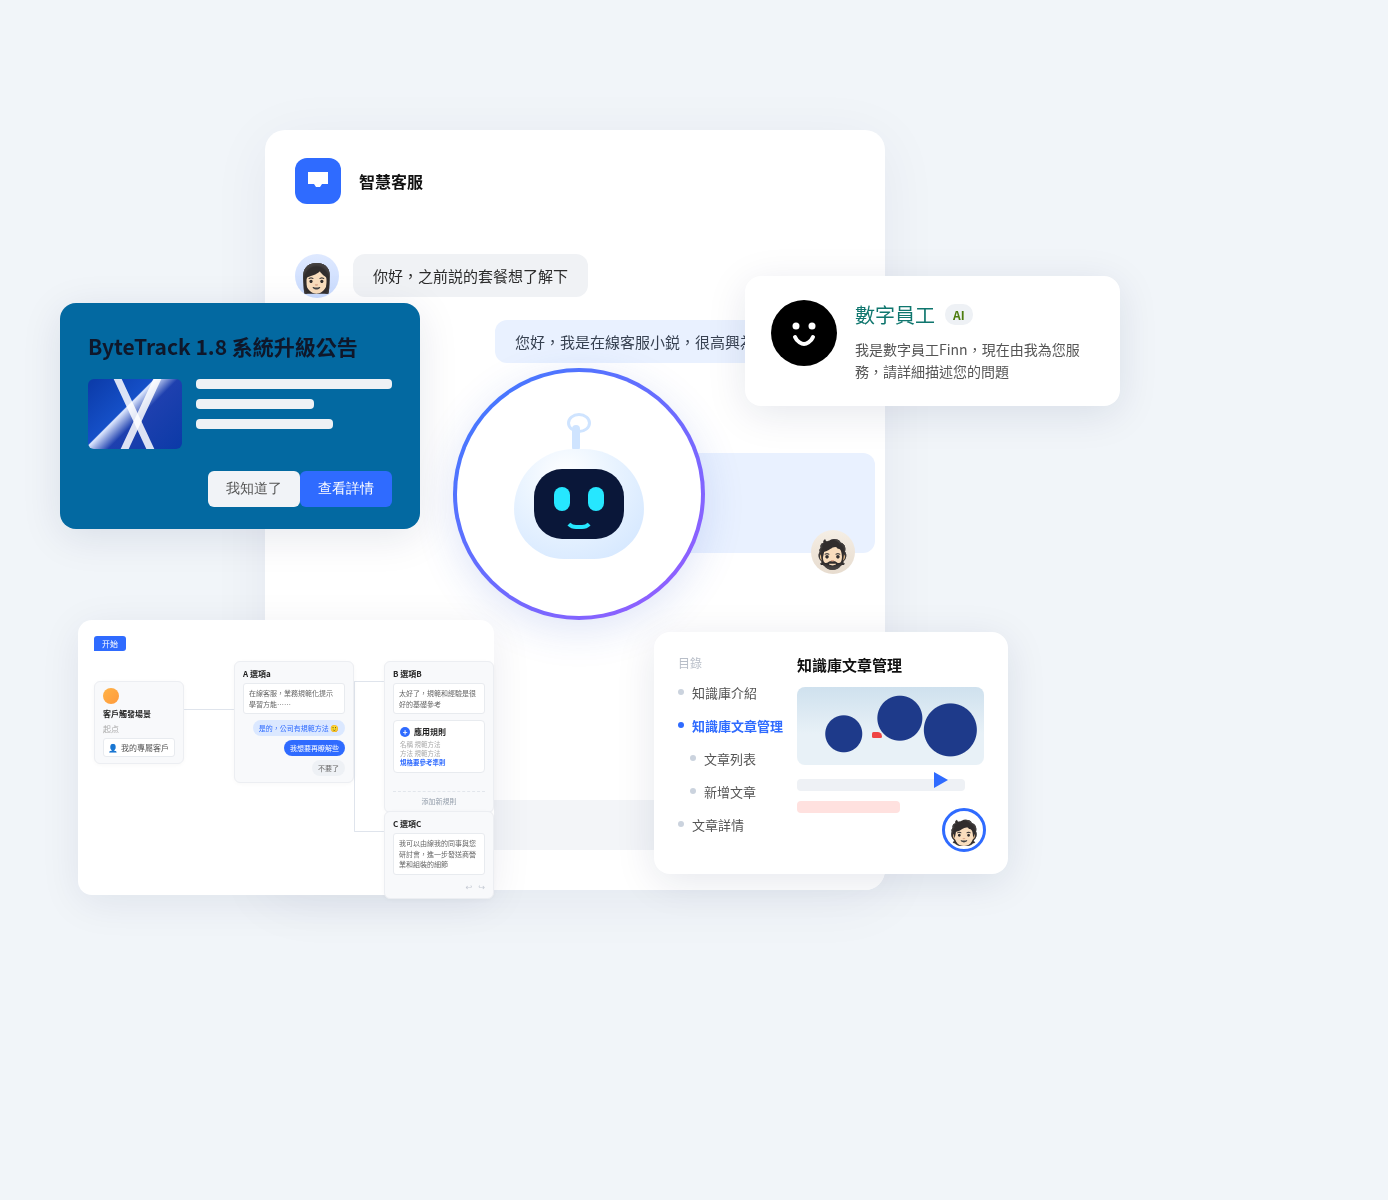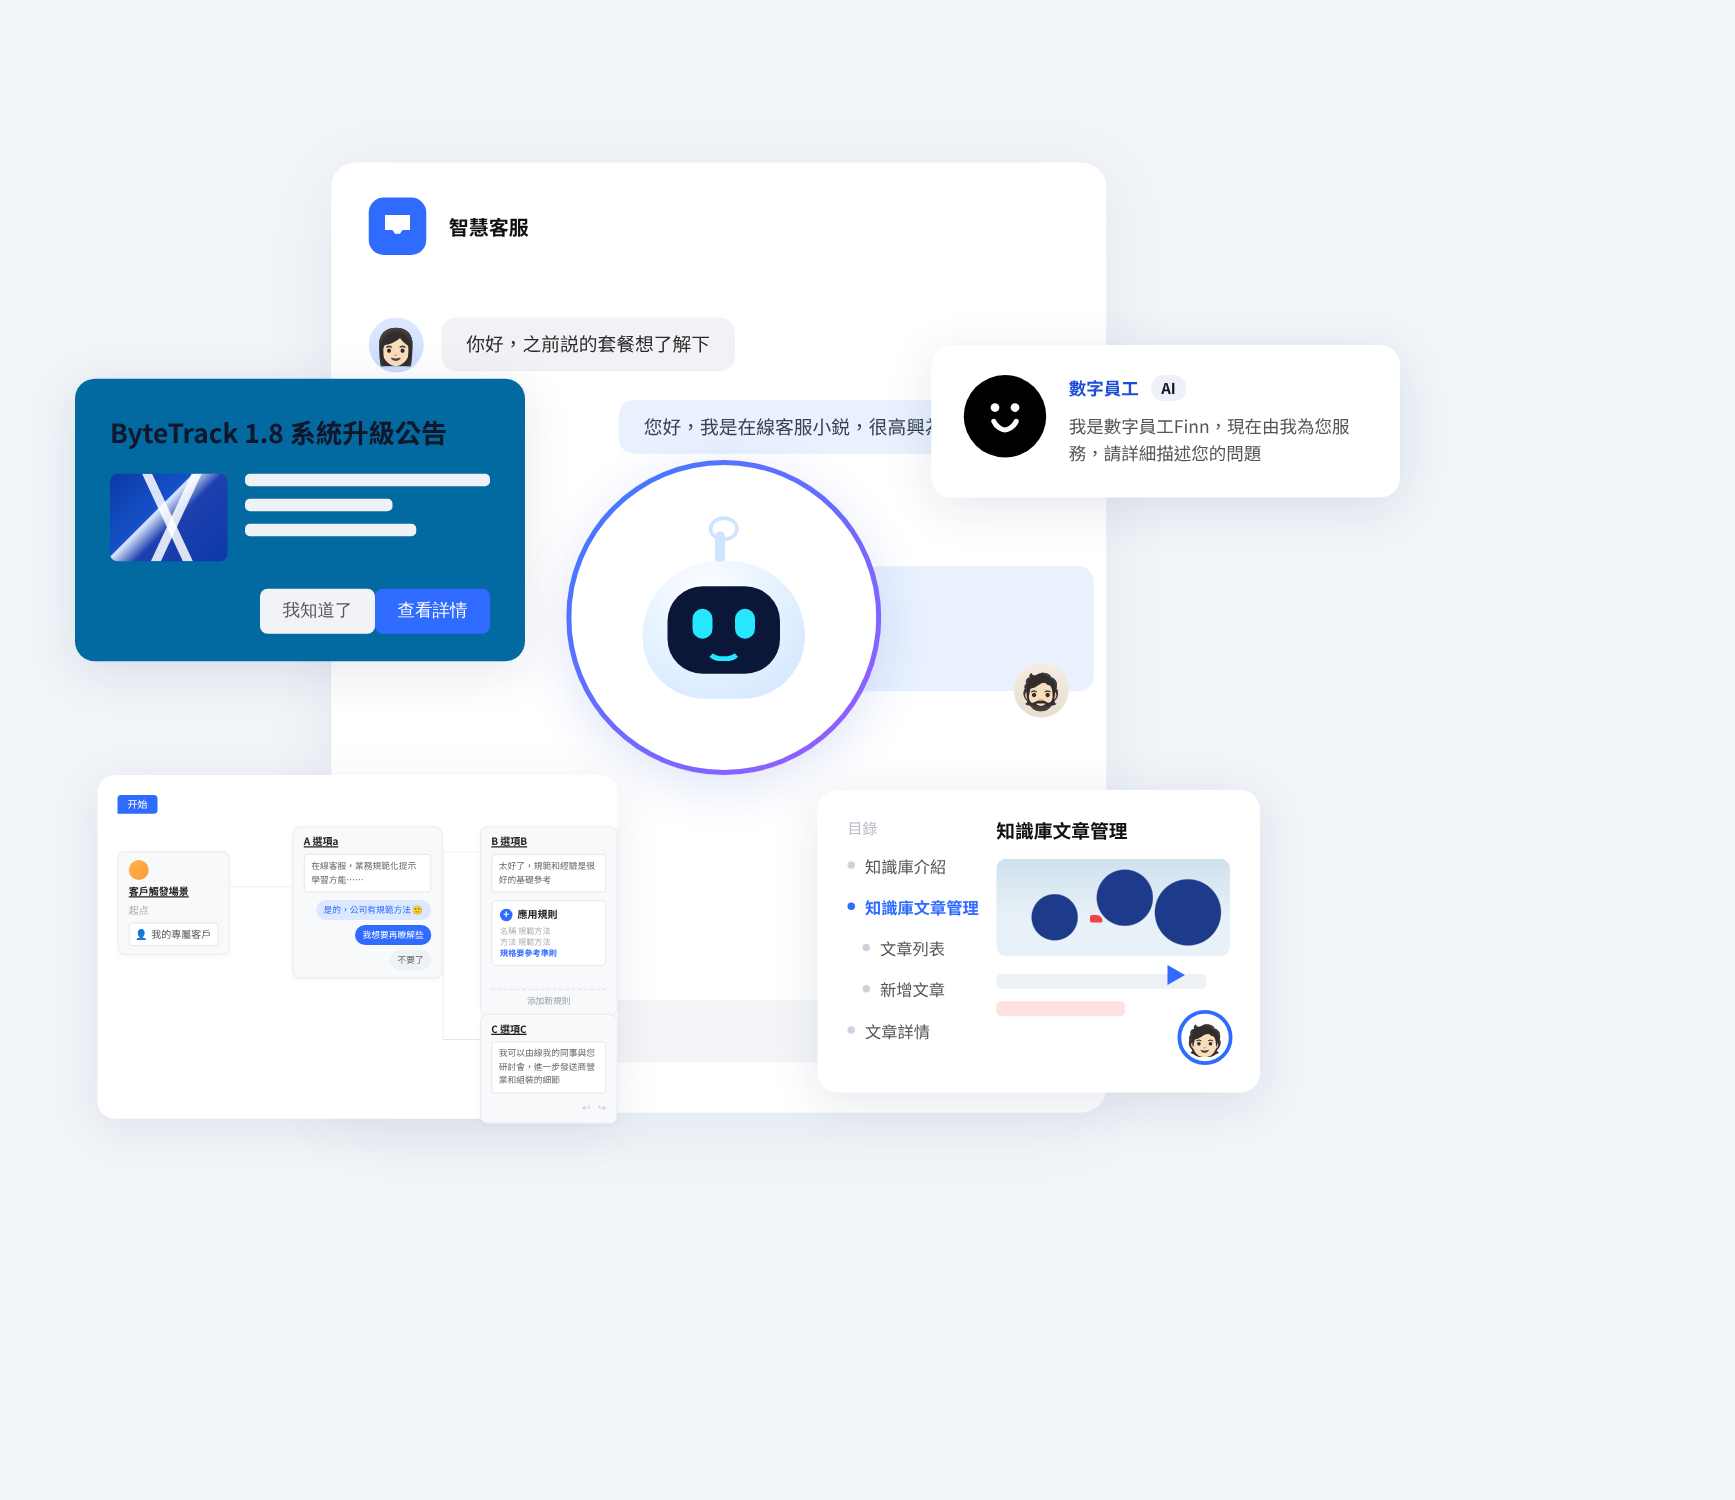--- a/index.html
+++ b/index.html
@@ -203,23 +203,23 @@
     padding:24px 26px;
     display:flex; gap:18px;
   }
   .de-avatar {
     width:66px; height:66px; border-radius:50%;
     background:#000; flex:0 0 66px;
     display:flex; align-items:center; justify-content:center;
   }
   .de-avatar svg { width:34px; height:34px; }
   .de-title-row { display:flex; align-items:center; gap:10px; }
-  .de-title { font-size:14px; font-weight:700; color:#1d4ed8; }
+  .de-title { font-size:20px; font-weight:400; color:#0f766e; }
   .de-badge {
-    font-size:12px; background:#eef1f5; color:#0f172a;
+    font-size:12px; background:#eef1f5; color:#4d7c0f;
     padding:2px 8px; border-radius:10px; font-weight:600;
   }
   .de-desc {
     margin-top:10px; font-size:14px; color:#555; line-height:1.55;
   }
 
   
   .kb-card {
     position:absolute;
     left:654px; top:632px;
@@ -294,21 +294,21 @@
   .flow-tag {
     display:inline-block; background:#2f6bff; color:#fff;
     padding:2px 8px; border-radius:3px 3px 3px 0; margin-bottom:10px;
   }
   .flow-canvas { position:relative; width:100%; height:220px; }
   .node {
     position:absolute; background:#f8f9fb; border:1px solid #eceef2;
     border-radius:6px; padding:6px 8px;
     box-shadow: 0 1px 4px rgba(0,0,0,0.03);
   }
-  .node-title { font-weight:700; color:#222; margin-bottom:4px;text-decoration:underline; }
+  .node-title { font-weight:700; color:#222; margin-bottom:4px; }
   .node-start {
     left:0; top:20px; width:90px;
   }
   .node-start .dot{
     width:16px;height:16px;border-radius:50%;
     background:linear-gradient(135deg,#ffb347,#ff9a3c);
     margin-bottom:4px;
   }
   .node-start .field{
     margin-top:4px; background:#fff; border:1px solid #e8ebef;

